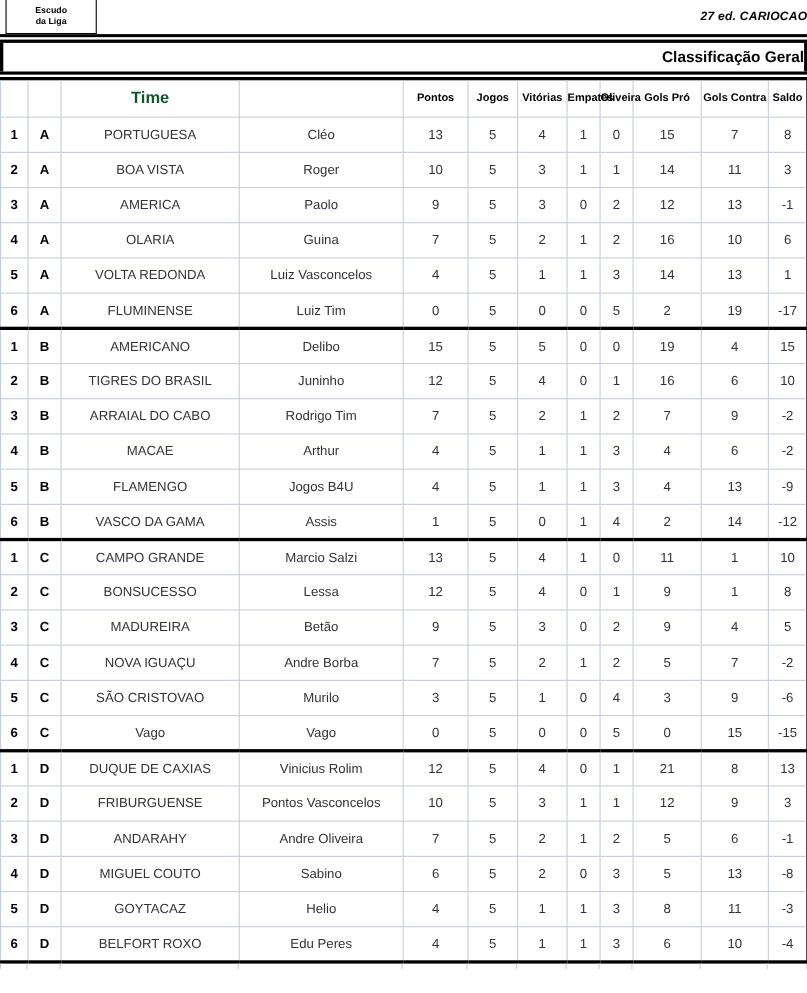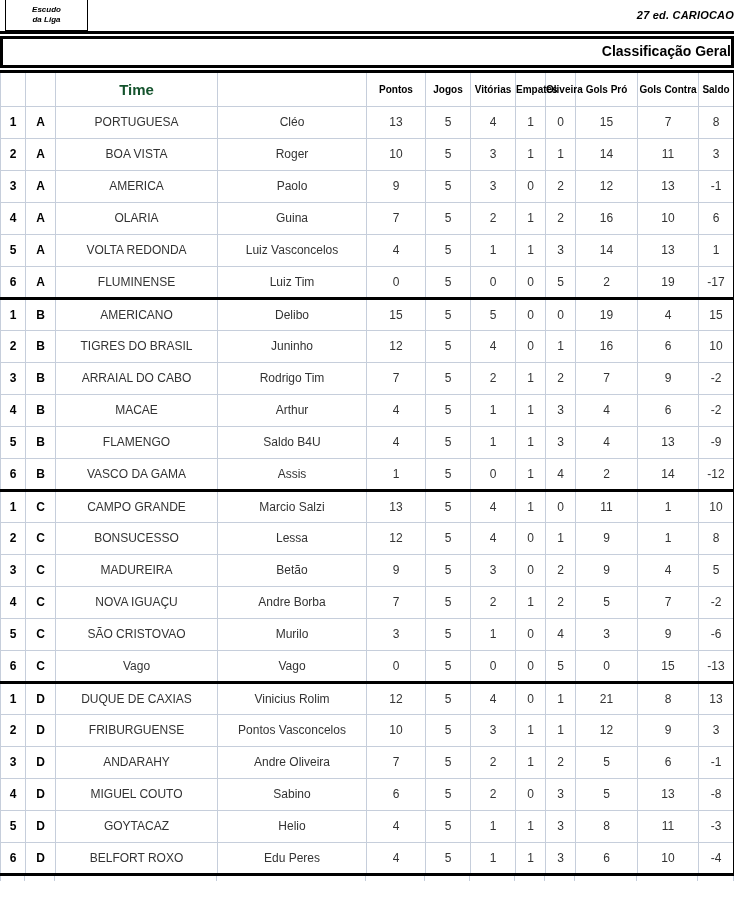--- a/index.html
+++ b/index.html
@@ -8,21 +8,21 @@
   body { font-family:"Liberation Sans","DejaVu Sans",sans-serif; color:#000; }
   .sheet { position:relative; width:734px; height:903px; background:#fff; overflow:hidden; }
 
   
   .title-row { position:relative; height:31px; }
   .title { width:100%; text-align:right; line-height:30px; font-size:11px;
            font-weight:bold; font-style:italic; letter-spacing:.2px; }
   .badge { position:absolute; left:5px; top:-1px; width:83px; height:32px;
            border:1px solid #000; display:flex; flex-direction:column;
            align-items:center; justify-content:center; font-size:8px;
-           font-weight:bold; line-height:1.3; background:#fff; z-index:2;font-style:italic; }
+           font-weight:bold; line-height:1.3; background:#fff; z-index:2; }
 
   .dline { height:3px; background:var(--sep); }
   .dgap  { height:2px; background:#fff; }
 
   .subtitle-row { height:26px; line-height:25px; text-align:right;
                   font-weight:bold; font-size:14px;
                   border-left:3px solid var(--sep); border-right:3px solid var(--sep); }
 
   
   table { border-collapse:collapse; table-layout:fixed; width:734px; }
@@ -235,21 +235,21 @@
           <td>1</td>
           <td>3</td>
           <td>4</td>
           <td>6</td>
           <td>-2</td>
         </tr>
         <tr>
           <td class="b">5</td>
           <td class="b">B</td>
           <td>FLAMENGO</td>
-          <td>Saldo B4U</td>
+          <td>Jogos B4U</td>
           <td>4</td>
           <td>5</td>
           <td>1</td>
           <td>1</td>
           <td>3</td>
           <td>4</td>
           <td>13</td>
           <td>-9</td>
         </tr>
         <tr class="group-end">
@@ -341,21 +341,21 @@
           <td class="b">C</td>
           <td>Vago</td>
           <td>Vago</td>
           <td>0</td>
           <td>5</td>
           <td>0</td>
           <td>0</td>
           <td>5</td>
           <td>0</td>
           <td>15</td>
-          <td>-13</td>
+          <td>-15</td>
         </tr>
         <tr>
           <td class="b">1</td>
           <td class="b">D</td>
           <td>DUQUE DE CAXIAS</td>
           <td>Vinicius Rolim</td>
           <td>12</td>
           <td>5</td>
           <td>4</td>
           <td>0</td>

